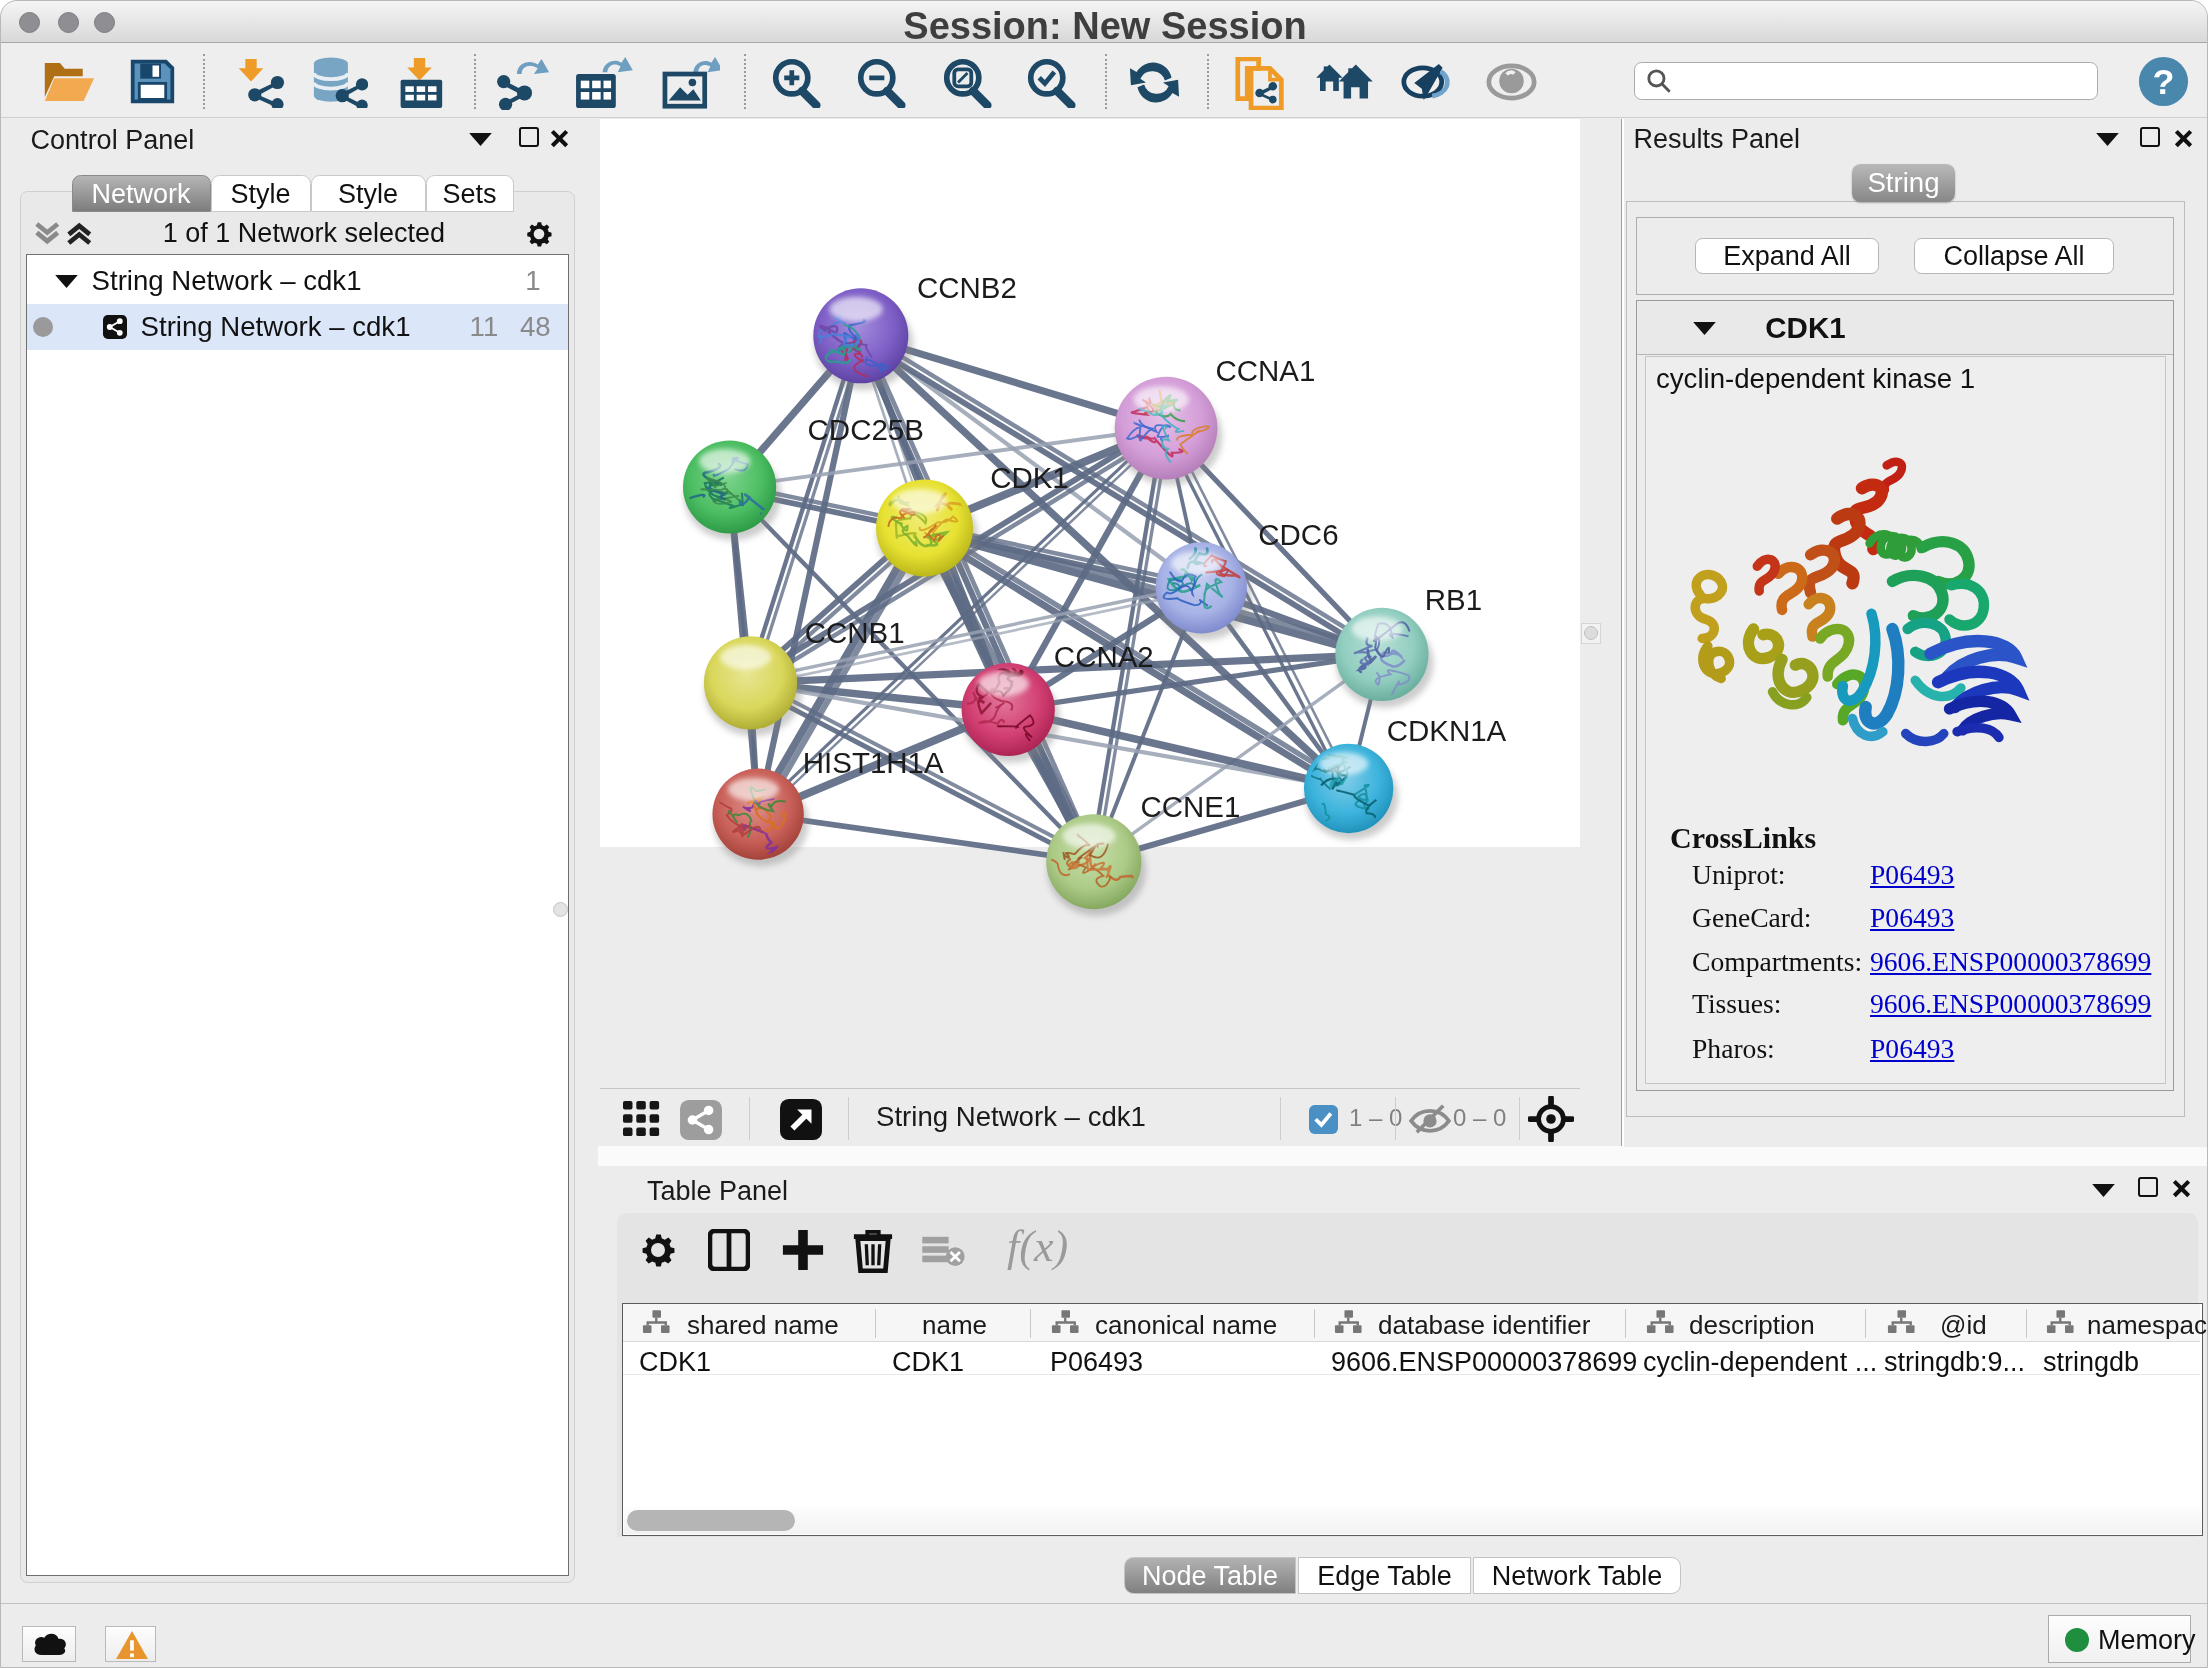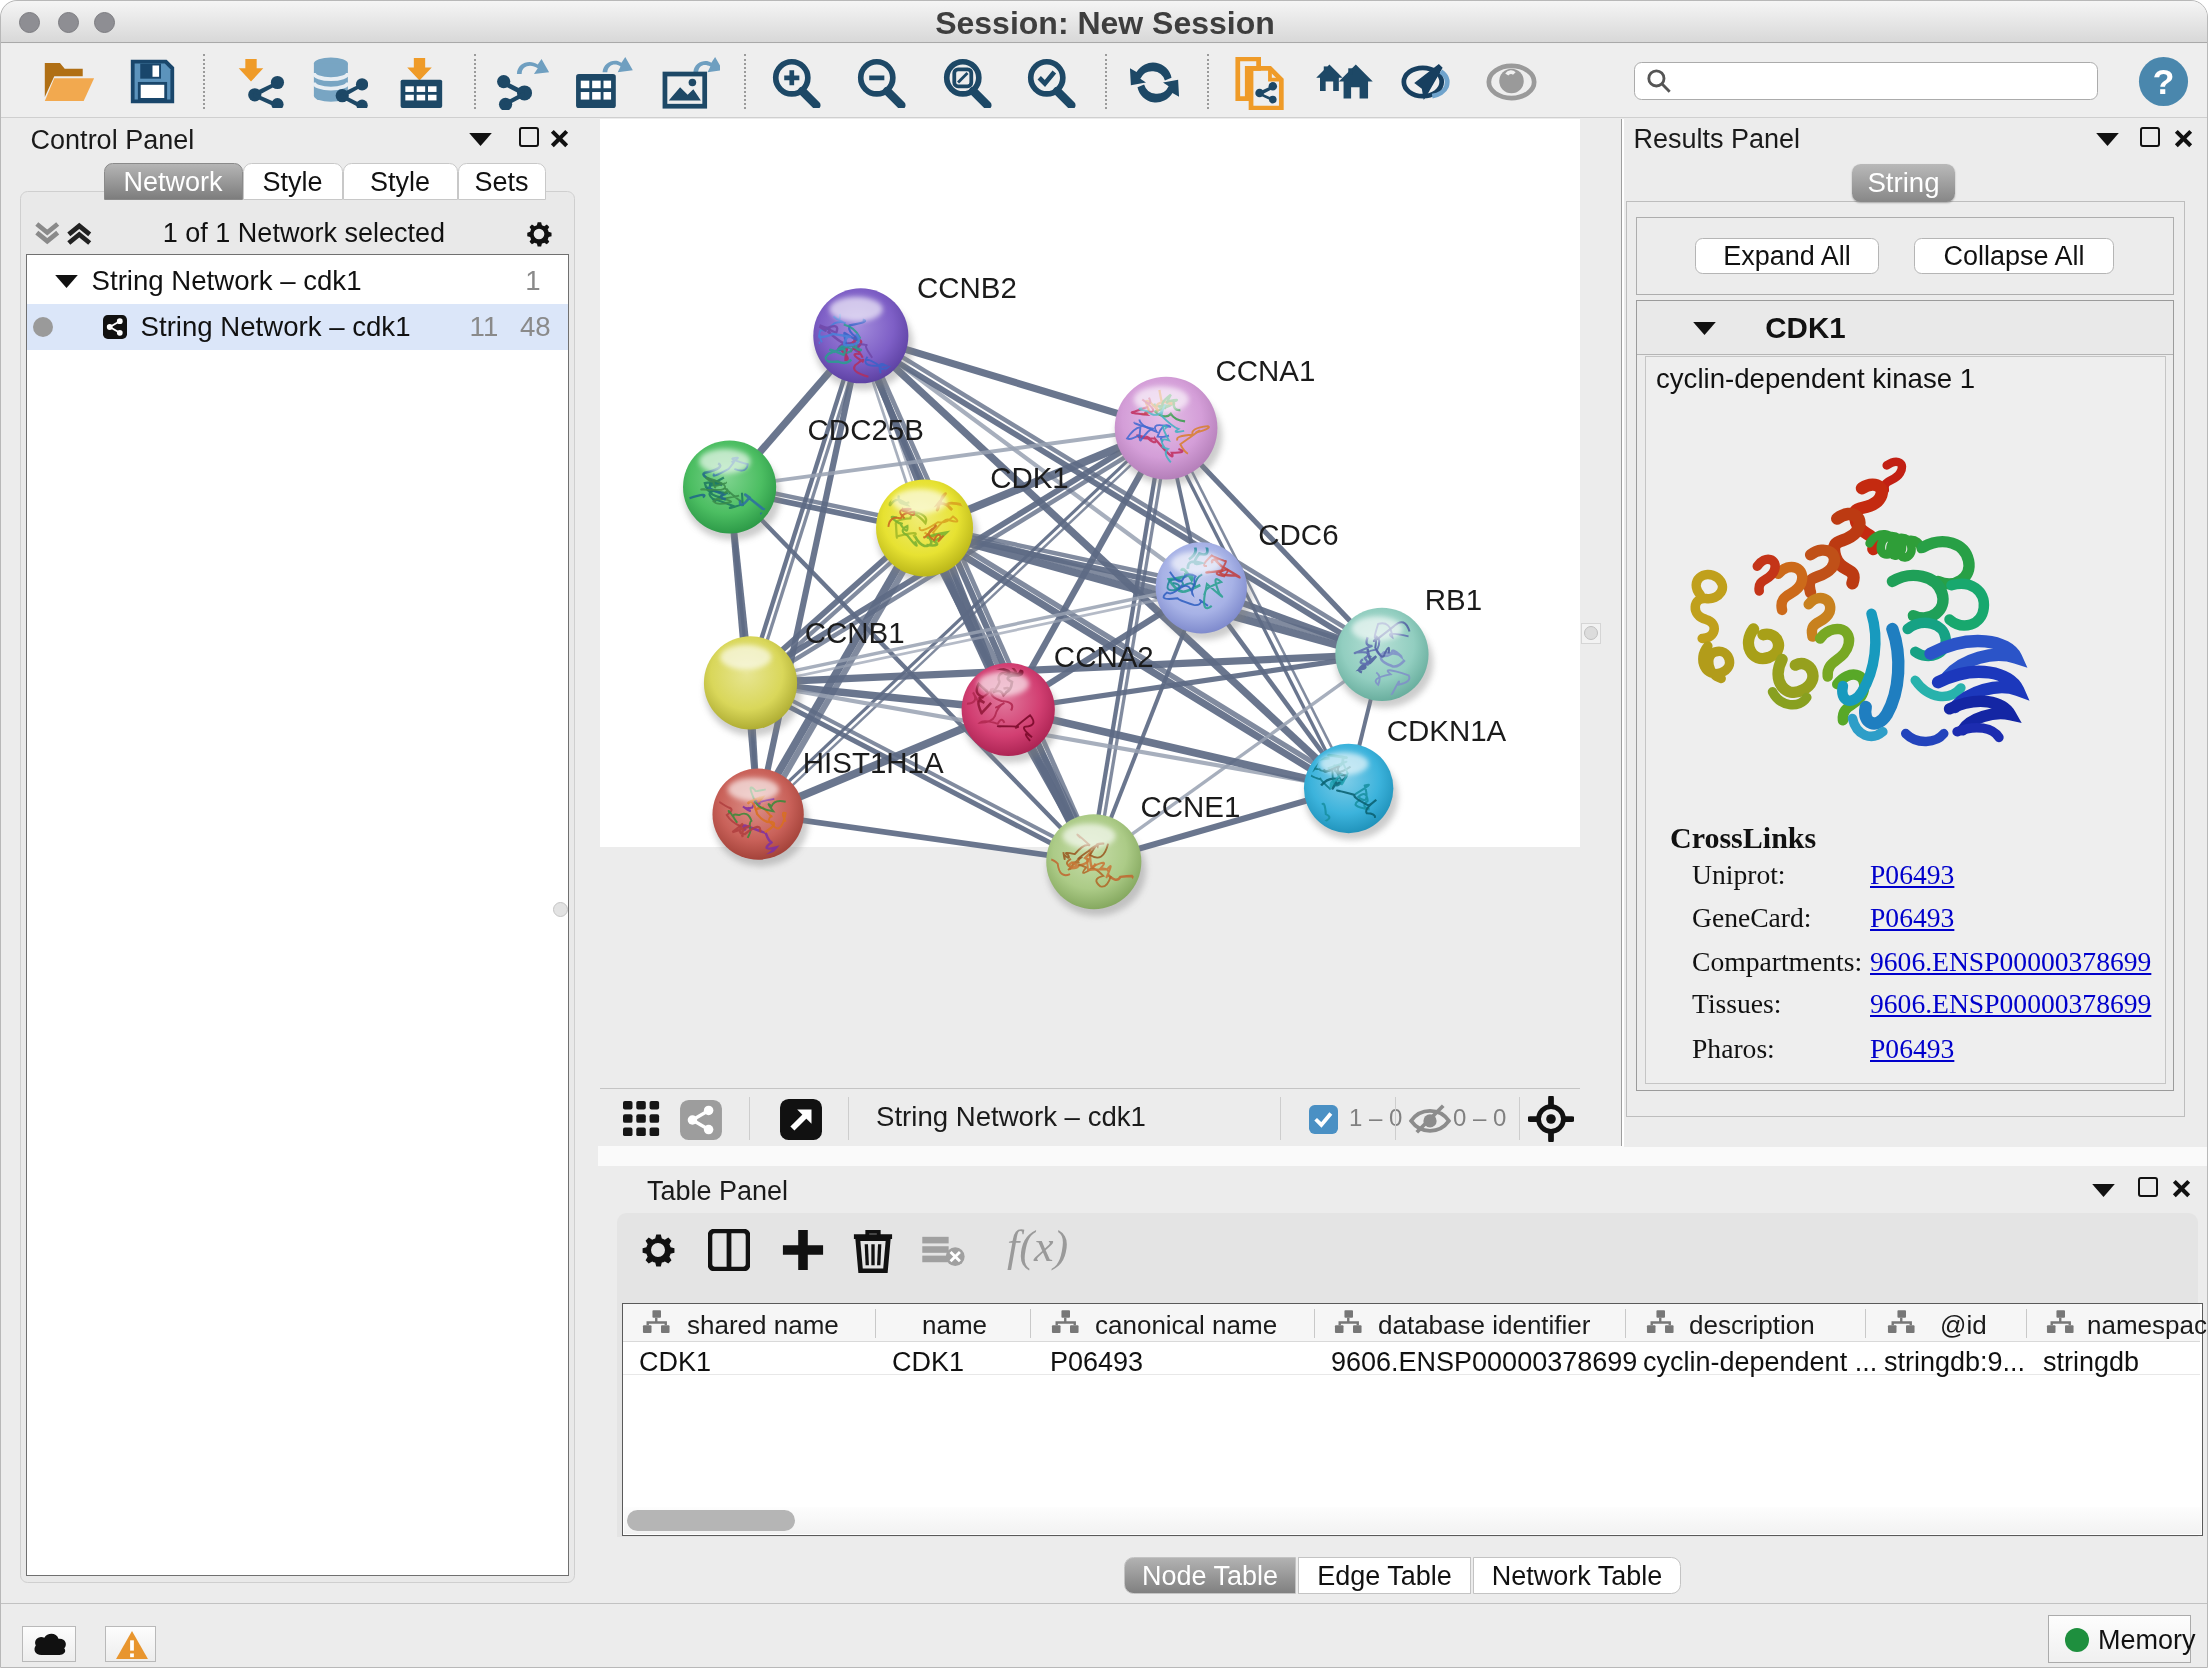--- a/index.html
+++ b/index.html
@@ -3,31 +3,31 @@
 <meta charset="utf-8">
 <style>
   * { margin:0; padding:0; box-sizing:border-box; }
   html,body { width:2208px; height:1668px; background:#ffffff; font-family:"Liberation Sans", sans-serif; }
   #win { position:absolute; left:0; top:0; width:2208px; height:1668px; background:#ececec;
          border-radius:17px 17px 0 0; overflow:hidden; border:1px solid #b8b8b8; }
   
   #titlebar { position:absolute; left:0; top:0; width:2208px; height:42px;
     background:linear-gradient(#f5f5f5,#d8d8d8); border-bottom:1px solid #a9a9a9; border-radius:17px 17px 0 0; }
   .tl { position:absolute; top:10.5px; width:21px; height:21px; border-radius:50%; background:#8e8e93; border:1px solid #7c7c80; }
-  #title { position:absolute; top:3.8px; left:0; width:100%; text-align:center; font-size:32px; font-weight:bold; color:#3e3e3e; }
+  #title { position:absolute; top:3.8px; left:0; width:100%; text-align:center; font-size:38px; font-weight:bold; color:#3e3e3e; }
   
   #toolbar { position:absolute; left:0; top:43px; width:2208px; height:74px; background:#eeeeee; border-bottom:1px solid #cfcfcf; }
   .sep { position:absolute; top:9.5px; height:55px; width:0; border-left:2.9px dotted #9a9a9a; }
   .ticon { position:absolute; top:13.3px; }
   
   .ptitle { font-size:27px; color:#1a1a1a; }
   
   #cpanel { position:absolute; left:7.6px; top:118px; width:590px; height:1484px; background:#ececec; }
-  .tab { position:absolute; top:44px; height:37px; background:#ffffff; border:1px solid #c8c8c8;
-         font-size:27px; text-align:center; color:#111; border-radius:8.6px 8.6px 0 0; line-height:37px; z-index:3;margin-left:32px; }
+  .tab { position:absolute; top:56px; height:37px; background:#ffffff; border:1px solid #c8c8c8;
+         font-size:27px; text-align:center; color:#111; border-radius:8.6px 8.6px 0 0; line-height:37px; z-index:3; }
   .tabsel { background:linear-gradient(#b5b5b5,#7d7d7d); color:#fff; border-color:#8a8a8a; }
   #cbox { position:absolute; left:11.4px; top:72px; width:555px; height:1392px; border:1px solid #cfcfcf; border-radius:7.6px; background:#e9e9e9; }
   #chead { position:absolute; left:13.3px; top:95px; width:550px; height:38px; font-size:27px; color:#111; }
   #clist { position:absolute; left:17px; top:135px; width:543px; height:1322px; background:#ffffff; border:1.9px solid #707070; }
   .crow { position:absolute; left:0; width:100%; font-size:27.6px; color:#111; }
   
   #netpanel { position:absolute; left:599px; top:118px; width:980px; height:728px; background:#ffffff; }
   #netbar { position:absolute; left:599px; top:1087px; width:980px; height:58px; background:#ececec; border-top:1px solid #c4c4c4; }
   
   #vsplit { position:absolute; left:1579px; top:118px; width:41px; height:1028px; background:#ececec; }

